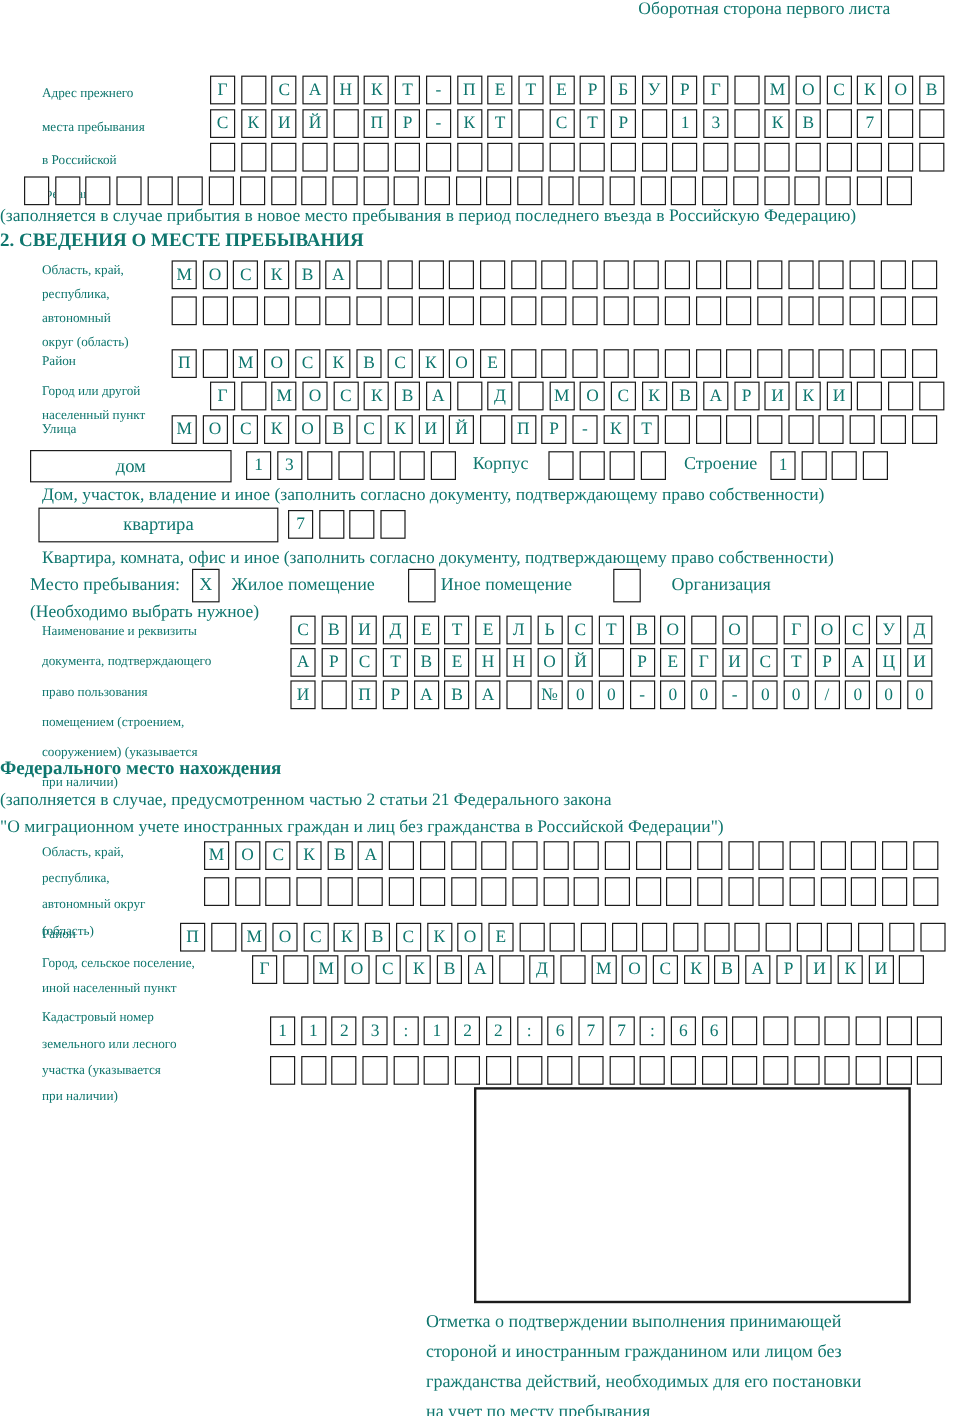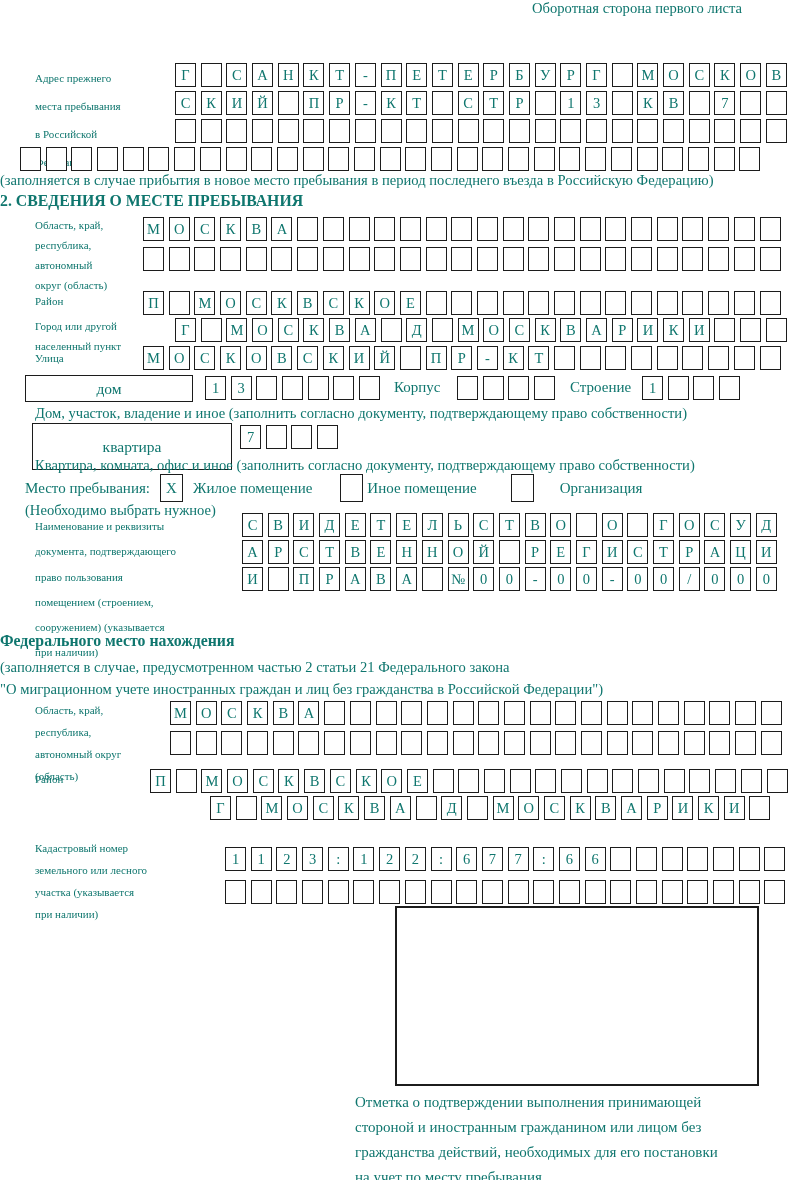--- a/index.html
+++ b/index.html
@@ -313,21 +313,21 @@
     <div class="abs cells" style="left:642px;top:1px;">
         <span class="cell">1</span>
         <span class="cell"></span>
         <span class="cell"></span>
         <span class="cell"></span>
       </div>
   </div>
   <div class="abs cap" style="left:35px;top:405px;width:760px;">Дом, участок, владение и иное (заполнить согласно документу, подтверждающему право собственности)</div>
 
   <div class="abs" style="left:0;top:423px;width:800px;height:32px;">
-    <div class="abs bigbox" style="left:32px;top:0;width:200px;height:47px;">квартира</div>
+    <div class="abs bigbox" style="left:32px;top:0;width:200px;height:29px;">квартира</div>
     <div class="abs cells" style="left:240px;top:2px;">
         <span class="cell">7</span>
         <span class="cell"></span>
         <span class="cell"></span>
         <span class="cell"></span>
       </div>
   </div>
   <div class="abs cap" style="left:35px;top:457px;width:760px;">Квартира, комната, офис и иное (заполнить согласно документу, подтверждающему право собственности)</div>
 
   <div class="abs" style="left:25px;top:474px;display:flex;align-items:center;">
@@ -500,20 +500,22 @@
       <span class="cell"></span>
       <span class="cell"></span>
       <span class="cell"></span>
       <span class="cell"></span>
       <span class="cell"></span>
       <span class="cell"></span>
       <span class="cell"></span>
       <span class="cell"></span>
     </div>
 
+  <div class="abs lbl" style="left:35px;top:793px;width:190px;line-height:21px;">Город, сельское поселение,
+иной населенный пункт</div>
   <div class="abs cells" style="left:210px;top:796px;">
       <span class="cell">Г</span>
       <span class="cell"></span>
       <span class="cell">М</span>
       <span class="cell">О</span>
       <span class="cell">С</span>
       <span class="cell">К</span>
       <span class="cell">В</span>
       <span class="cell">А</span>
       <span class="cell"></span>

